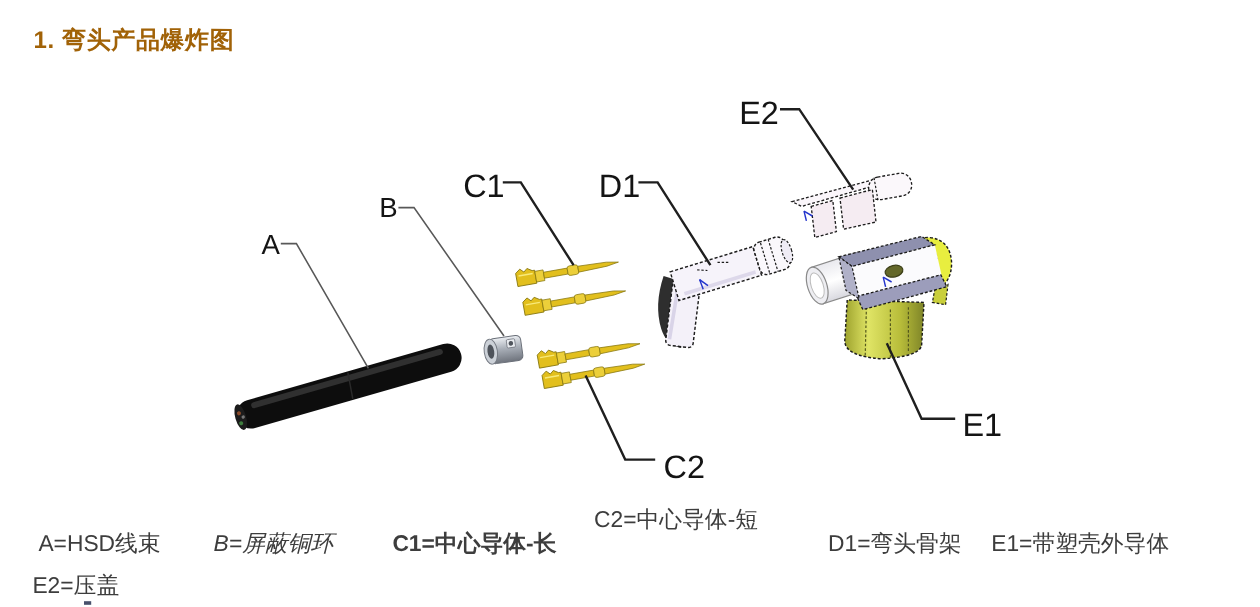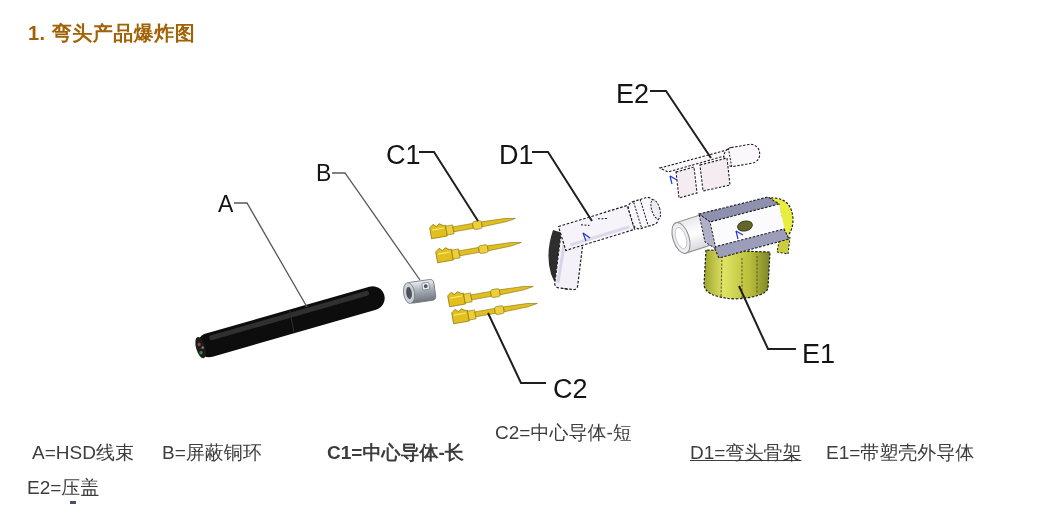--- a/index.html
+++ b/index.html
@@ -9,24 +9,24 @@
   }
   .page-title{
     position:absolute;left:28px;top:20px;margin:0;
     font-size:20px;font-weight:bold;color:#a16207;letter-spacing:0.5px;
   }
   .diagram-svg{position:absolute;left:0;top:0;}
   .legend span{
     position:absolute;font-size:19px;color:#3d3d3d;white-space:nowrap;
   }
   .legend .li-a {left:16px; top:440px;margin-left:16px;}
-  .legend .li-b {left:162px;top:440px;}
+  .legend .li-b {left:178px;top:440px;font-style:italic;}
   .legend .li-c1{left:327px;top:440px;font-weight:bold;}
   .legend .li-c2{left:495px;top:420px;}
-  .legend .li-d1{left:690px;top:440px;text-decoration:underline;}
+  .legend .li-d1{left:690px;top:440px;}
   .legend .li-e1{left:826px;top:440px;}
   .legend .li-e2{left:27px; top:475px;}
   .cutoff{
     position:absolute;left:70px;top:501px;width:6px;height:3px;background:#47506b;
   }
   .lbl{font-family:"Liberation Sans",sans-serif;fill:#141414;}
 </style>
 </head>
 <body>
 

